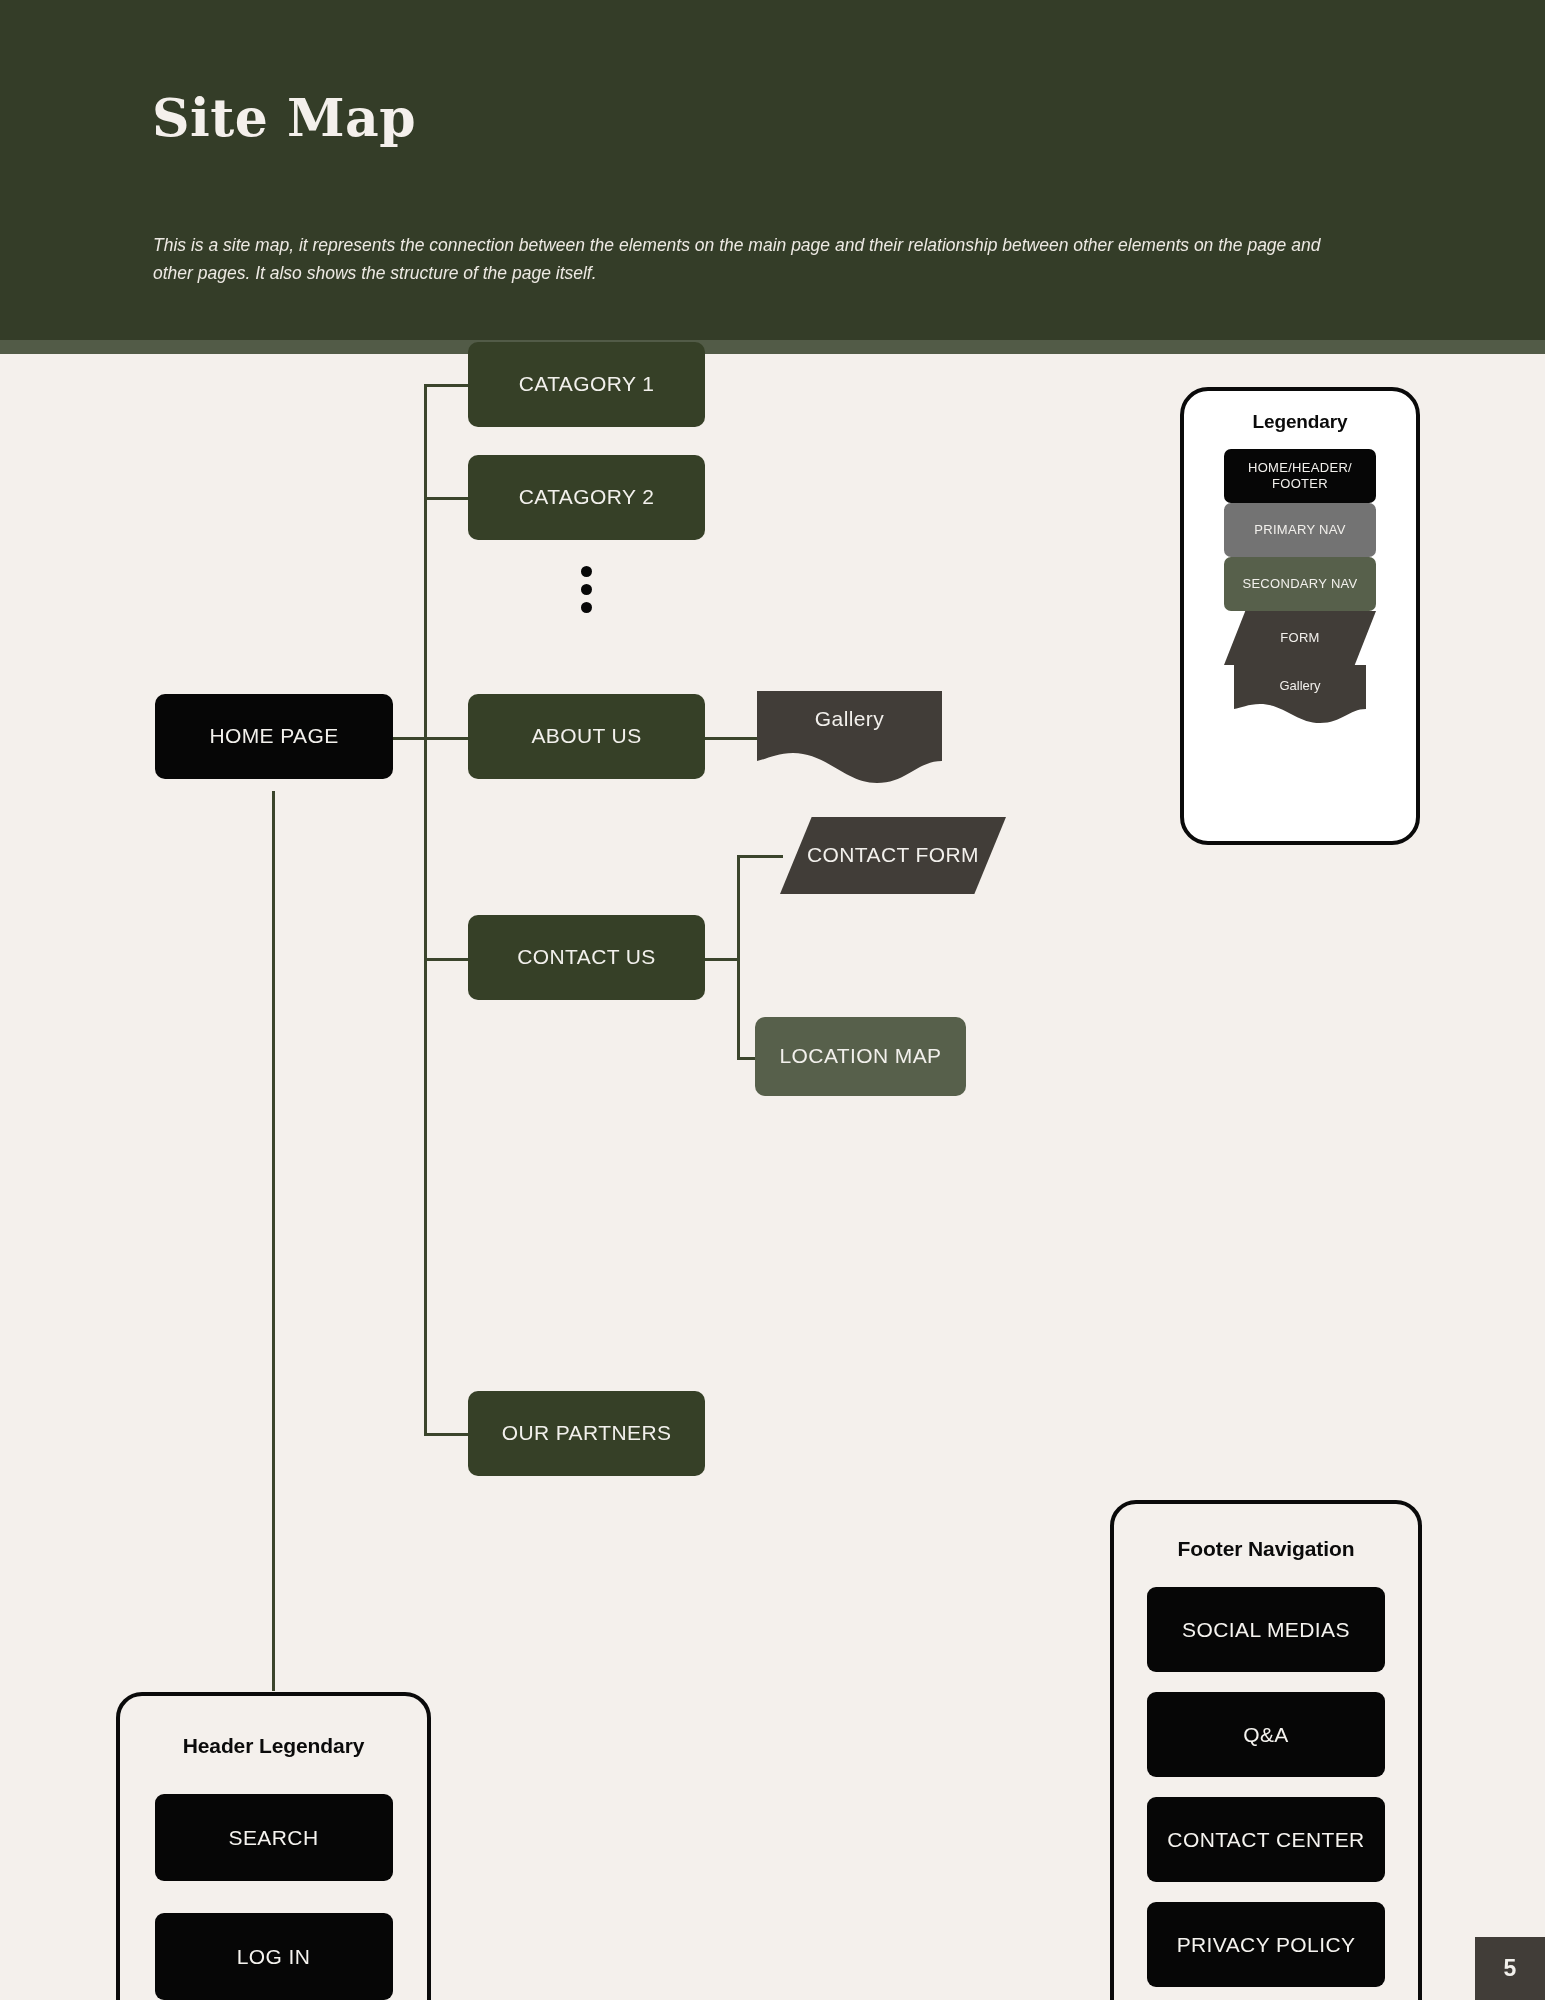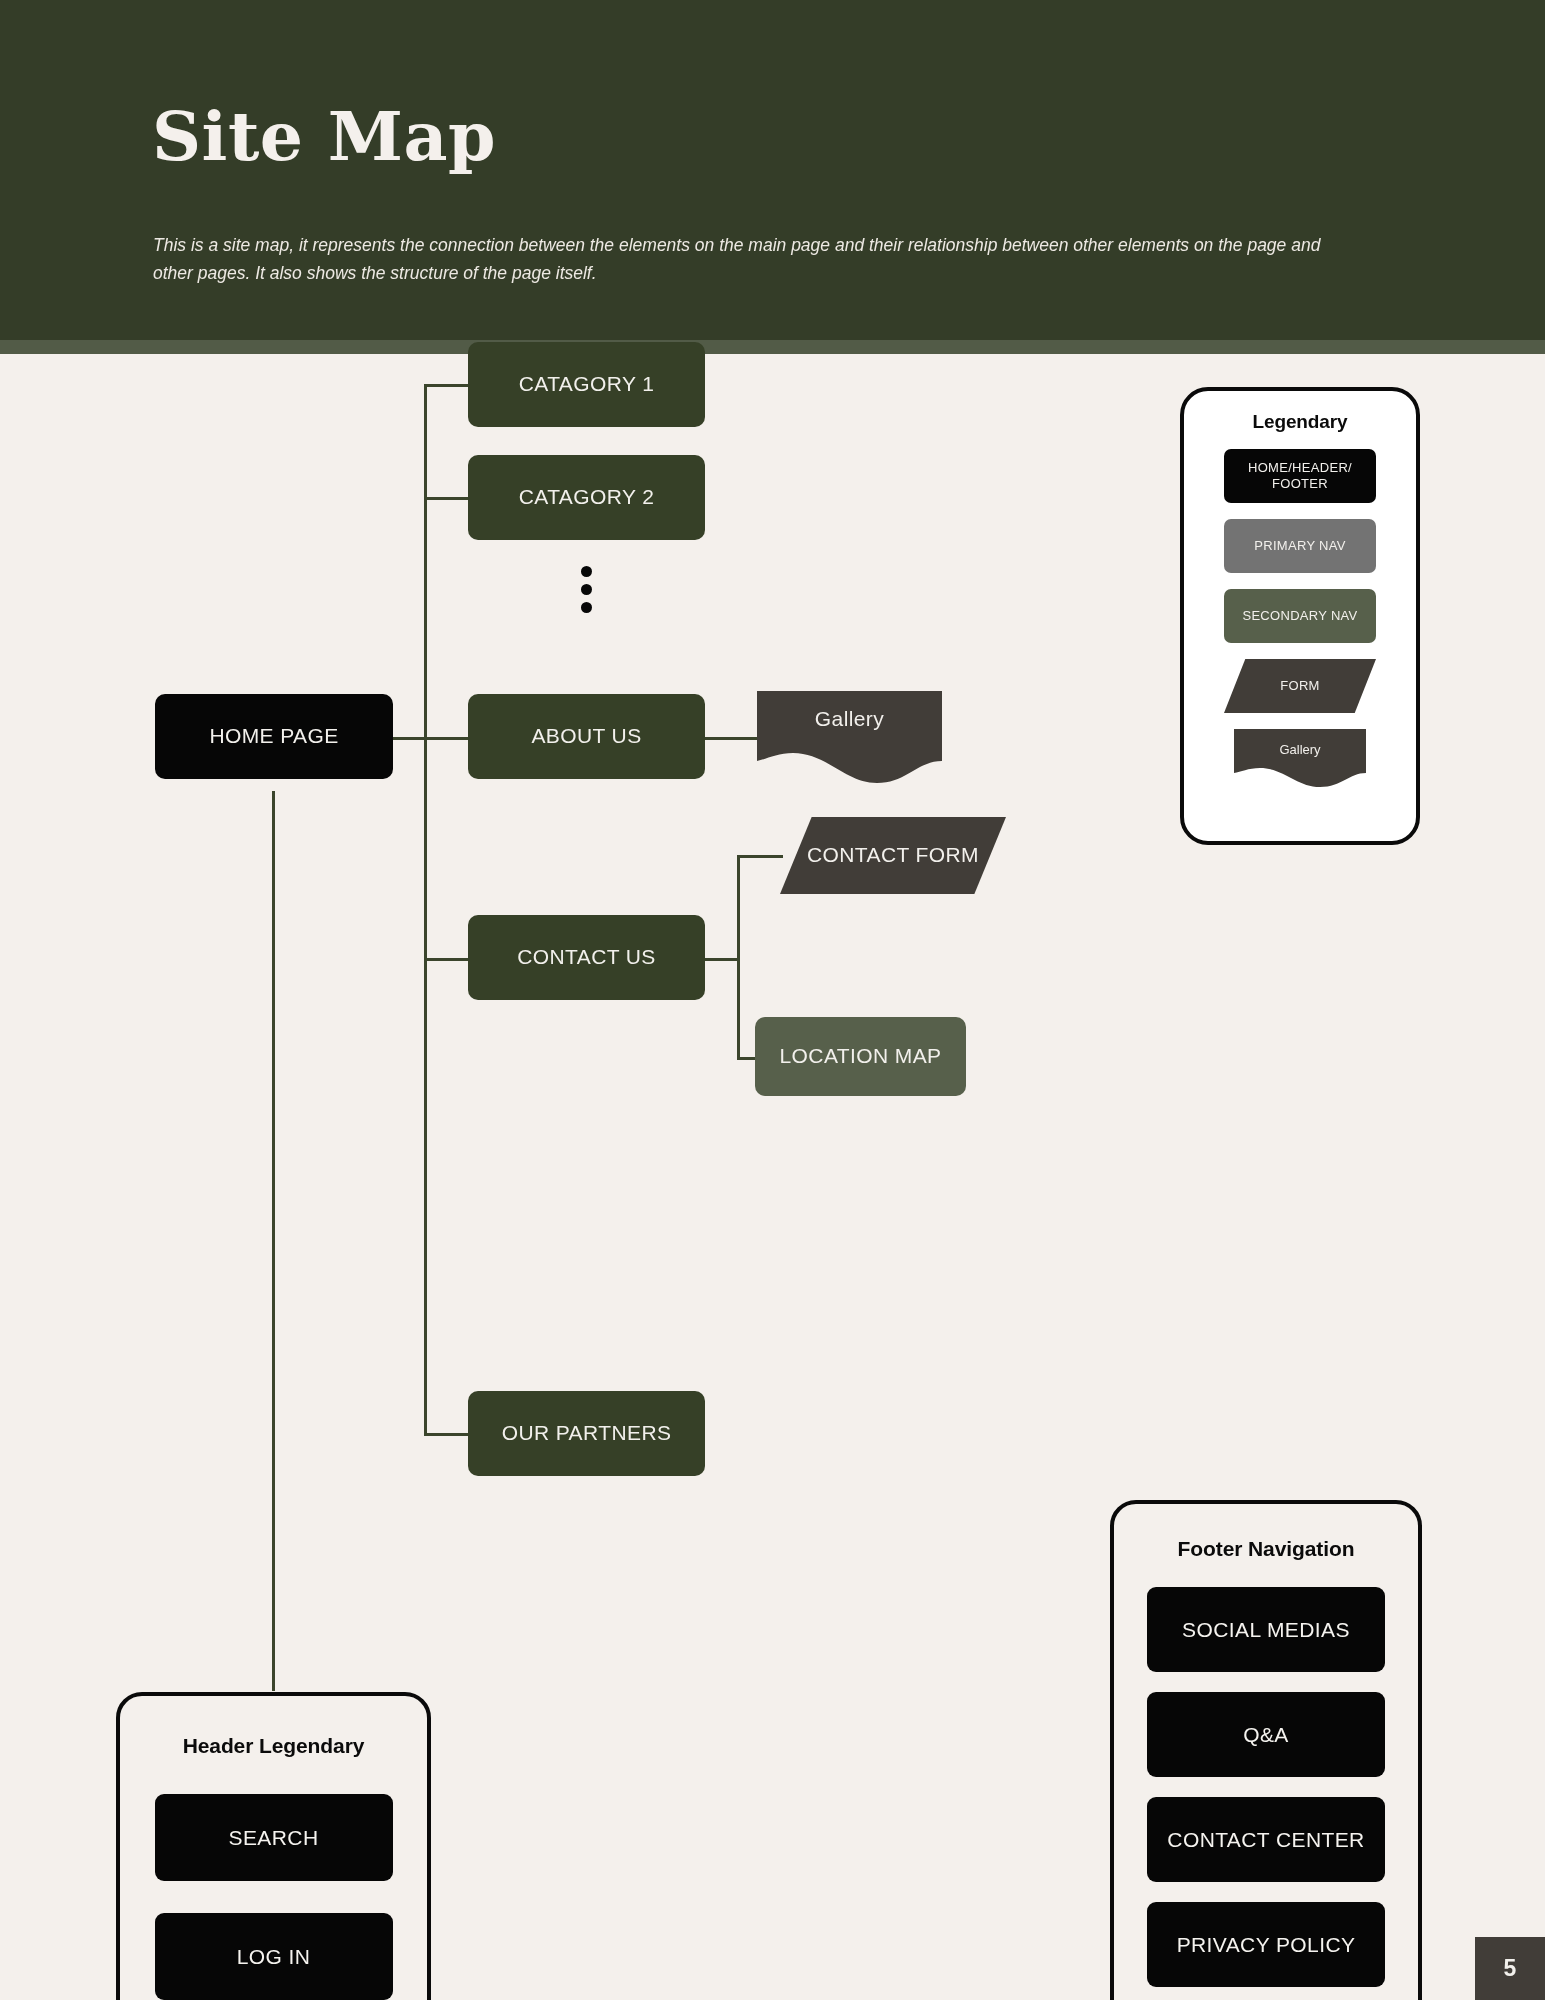--- a/index.html
+++ b/index.html
@@ -27,24 +27,24 @@
   .header-stripe {
     position: absolute;
     left: 0; top: 340px;
     width: 1545px;
     height: 14px;
     background: #525B47;
   }
   .page-title {
     position: absolute;
     left: 152px;
-    top: 101px;
+    top: 91px;
     font-family: "DejaVu Serif", "Liberation Serif", serif;
     font-weight: 700;
-    font-size: 68px;
+    font-size: 52px;
     color: #F4F0EC;
     letter-spacing: 0.5px;
     margin: 0;
     line-height: 1.05;
   }
   .page-subtitle {
     position: absolute;
     left: 153px;
     top: 232px;
     width: 1200px;
@@ -175,21 +175,21 @@
   }
 
   
   .legend-items {
     position: absolute;
     left: 0; right: 0;
     top: 58px;
     display: flex;
     flex-direction: column;
     align-items: center;
-    gap: 16px;
+    gap: 0;
   }
   .legend-swatch {
     box-sizing: border-box;
     width: 152px;
     height: 54px;
     display: flex;
     align-items: center;
     justify-content: center;
     text-align: center;
     color: #F2F0EC;

